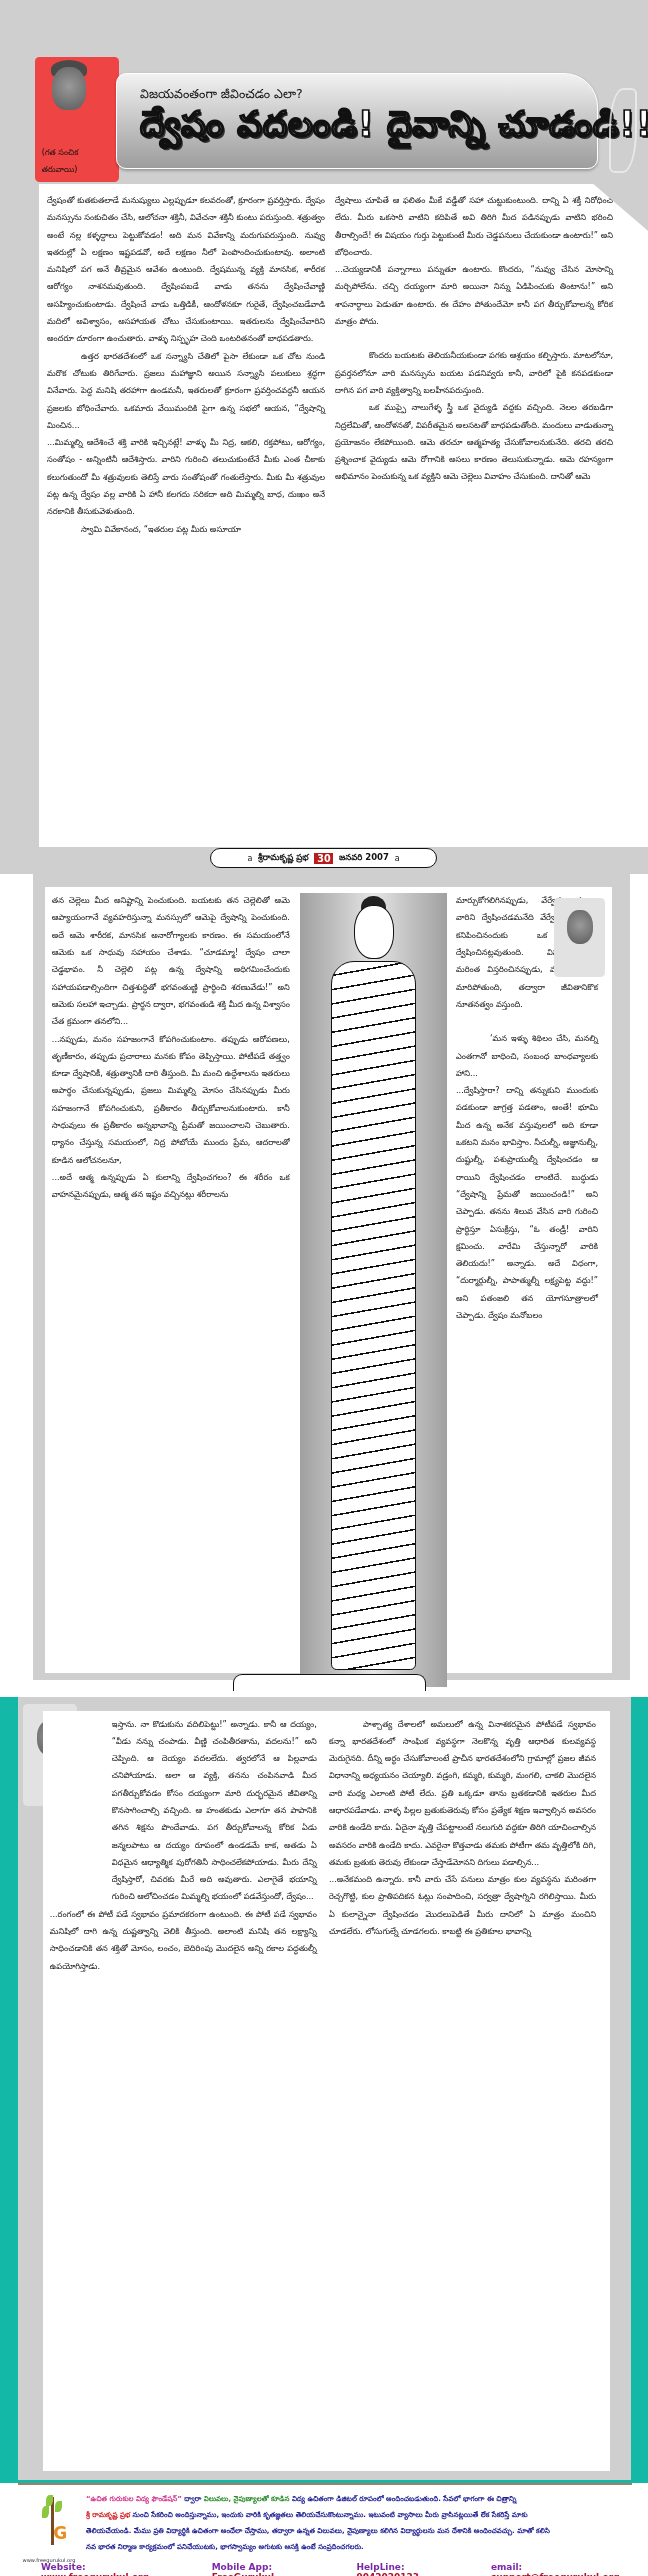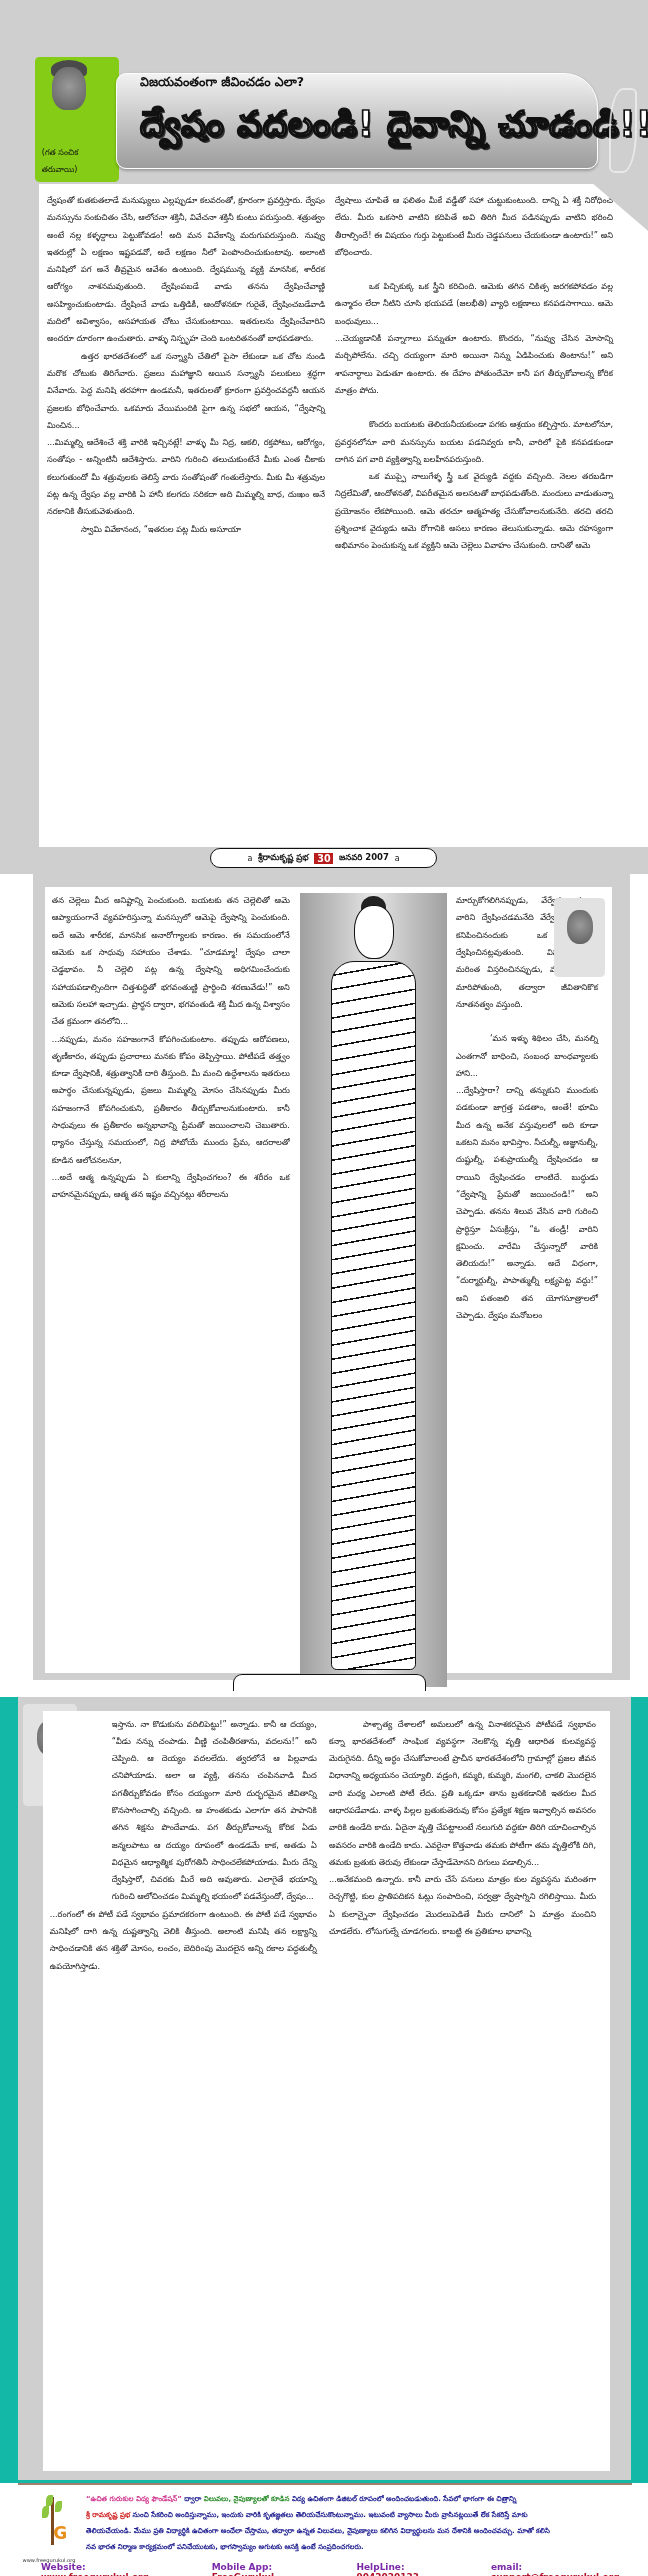--- a/index.html
+++ b/index.html
@@ -2,27 +2,27 @@
 <html style="font-size:9px"><head>
 <meta charset="utf-8">
 <style>
   * { box-sizing: border-box; margin: 0; padding: 0; }
   body { width: 649px; background: #ffffff; font-family: "DejaVu Sans", sans-serif; color: #111; }
   .sheet { position: relative; width: 649px; }
 
   
   .page1 { position: relative; height: 874px; background: #cfcfcf; }
   .author { position: absolute; right: 77px; top: 60px; font-weight: bold; font-size: 14.7px; color: #0369a1; margin-top: 32px; }
-  .portrait { position: absolute; left: 35px; top: 57px; width: 84px; height: 125px; background: #84cc16; border-radius: 4.5px; }
+  .portrait { position: absolute; left: 35px; top: 57px; width: 84px; height: 125px; background: #ef4444; border-radius: 4.5px; }
   .portrait .face { position: absolute; left: 17px; top: 10.2px; width: 34px; height: 43px; background: radial-gradient(circle at 50% 45%, #9a9a9a, #5a5a5a); border-radius: 45% 45% 40% 40%; }
   .portrait .turban { position: absolute; left: 16px; top: 3.4px; width: 36px; height: 18px; background: #4a4a4a; border-radius: 50% 50% 30% 30%; }
   .portrait .cont { position: absolute; left: 6.8px; bottom: 4.5px; font-size: 8px; line-height: 17px; color: #111; width: 62px; }
   .banner { position: absolute; left: 116px; top: 73px; width: 482px; height: 96px; border-radius: 10.2px 34px 10.2px 10.2px;
     background: linear-gradient(#f2f2f2, #bdbdbd 60%, #9d9d9d); border: 1.7px solid #fff; box-shadow: 0 1.1px 2.8px rgba(0,0,0,.25); }
-  .banner .kicker { position: absolute; left: 23px; top: 0; font-weight: bold; font-size: 12.5px; }
+  .banner .kicker { position: absolute; left: 23px; top: 12px; font-weight: normal; font-size: 12.5px; }
   .banner .headline { position: absolute; left: 23px; top: 29.5px; font-weight: bold; font-size: 35px; color: #fff;
     -webkit-text-stroke: 1.7px #111; text-shadow: 1.7px 1.7px 0 #333; letter-spacing: 0.6px; white-space: nowrap; }
   .swirl { position: absolute; right: 12.5px; top: 88px; width: 28px; height: 85px; border: 2.3px solid #eee; border-radius: 50% 5.7px 50% 5.7px; opacity: .8; }
 
   .textbox { position: absolute; background: #fff; }
   .p1box { left: 39px; top: 184px; width: 616px; height: 663px; clip-path: polygon(0 0, 78% 0, 78% 0, 90% 0, 100% 8%, 100% 100%, 0 100%); }
   .col { position: absolute; font-size: 8.2px; line-height: 17.3px; text-align: justify; color: #111; }
   .col p { margin-bottom: 0; text-indent: 0; }
   .col p.ind { text-indent: 34px; }
   .col p.gap { margin-top: 17px; }
@@ -87,21 +87,20 @@
 
     <div class="textbox p1box">
       <div class="col" style="left:8px; top:8px; width:278px;">
         <p>ద్వేషంతో కుతకుతలాడే మనుష్యులు ఎల్లప్పుడూ కలవరంతో, క్రూరంగా ప్రవర్తిస్తారు. ద్వేషం మనస్సును సంకుచితం చేసి, ఆలోచనా శక్తినీ, వివేచనా శక్తినీ కుంటు పరుస్తుంది. శత్రుత్వం అంటే నల్ల కళ్ళద్దాలు పెట్టుకోవడం! అది మన వివేకాన్ని మరుగుపరుస్తుంది. నువ్వు ఇతరుల్లో ఏ లక్షణం ఇష్టపడవో, అదే లక్షణం నీలో పెంపొందించుకుంటావు. అలాంటి మనిషిలో పగ అనే తీవ్రమైన ఆవేశం ఉంటుంది. ద్వేషమున్న వ్యక్తి మానసిక, శారీరక ఆరోగ్యం నాశనమవుతుంది. ద్వేషింపబడే వాడు తనను ద్వేషించేవాణ్ణి అసహ్యించుకుంటాడు. ద్వేషించే వాడు ఒత్తిడికీ, ఆందోళనకూ గురైతే, ద్వేషించబడేవాడి మదిలో అవిశ్వాసం, అసహాయత చోటు చేసుకుంటాయి. ఇతరులను ద్వేషించేవారిని అందరూ దూరంగా ఉంచుతారు. వాళ్ళు నిస్పృహ చెంది ఒంటరితనంతో బాధపడతారు.</p>
         <p class="ind">ఉత్తర భారతదేశంలో ఒక సన్న్యాసి చేతిలో పైసా లేకుండా ఒక చోట నుండి మరొక చోటుకు తిరిగేవారు. ప్రజలు మహాజ్ఞాని అయిన సన్న్యాసి పలుకులు శ్రద్ధగా వినేవారు. పెద్ద మనిషి తరహాగా ఉండమనీ, ఇతరులతో క్రూరంగా ప్రవర్తించవద్దనీ ఆయన ప్రజలకు బోధించేవారు. ఒకమారు వేయిమందికి పైగా ఉన్న సభలో ఆయన, “ద్వేషాన్ని మించిన...</p>
         <p>...మిమ్మల్ని ఆదేశించే శక్తి వారికి ఇచ్చినట్లే! వాళ్ళు మీ నిద్ర, ఆకలి, రక్తపోటు, ఆరోగ్యం, సంతోషం - అన్నింటినీ ఆదేశిస్తారు. వారిని గురించి తలుచుకుంటేనే మీకు ఎంత చీకాకు కలుగుతుందో మీ శత్రువులకు తెలిస్తే వారు సంతోషంతో గంతులేస్తారు. మీకు మీ శత్రువుల పట్ల ఉన్న ద్వేషం వల్ల వారికి ఏ హానీ కలగదు సరికదా అది మిమ్మల్ని బాధ, దుఃఖం అనే నరకానికి తీసుకువెళుతుంది.</p>
         <p class="ind">స్వామి వివేకానంద, “ఇతరుల పట్ల మీరు అసూయా</p>
       </div>
       <div class="col" style="left:296px; top:8px; width:278px;">
         <p>ద్వేషాలు చూపితే ఆ ఫలితం మీకే వడ్డీతో సహా చుట్టుకుంటుంది. దాన్ని ఏ శక్తీ నిరోధించ లేదు. మీరు ఒకసారి వాటిని కదిపితే అవి తిరిగి మీద పడినప్పుడు వాటిని భరించి తీరాల్సిందే! ఈ విషయం గుర్తు పెట్టుకుంటే మీరు చెడ్డపనులు చేయకుండా ఉంటారు!” అని బోధించారు.</p>
-        <p class="ind gap">ఒక పిచ్చికుక్క ఒక స్త్రీని కరిచింది. ఆమెకు తగిన చికిత్స జరగకపోవడం వల్ల ఉన్మాదం లేదా నీటిని చూసి భయపడే (జలభీతి) వ్యాధి లక్షణాలు కనపడసాగాయి. ఆమె బంధువులు...</p>
         <p>...చెయ్యడానికీ పన్నాగాలు పన్నుతూ ఉంటారు. కొందరు, “నువ్వు చేసిన మోసాన్ని మర్చిపోలేను. చచ్చి దయ్యంగా మారి అయినా నిన్ను ఏడిపించుకు తింటాను!” అని శాపనార్థాలు పెడుతూ ఉంటారు. ఈ దేహం పోతుందేమో కానీ పగ తీర్చుకోవాలన్న కోరిక మాత్రం పోదు.</p>
         <p class="ind gap">కొందరు బయటకు తెలియనీయకుండా పగకు ఆశ్రయం కల్పిస్తారు. మాటలోనూ, ప్రవర్తనలోనూ వారి మనస్సును బయట పడనివ్వరు కానీ, వారిలో పైకి కనపడకుండా దాగిన పగ వారి వ్యక్తిత్వాన్ని బలహీనపరుస్తుంది.</p>
         <p class="ind">ఒక ముప్పై నాలుగేళ్ళ స్త్రీ ఒక వైద్యుడి వద్దకు వచ్చింది. నెలల తరబడిగా నిద్రలేమితో, ఆందోళనతో, విపరీతమైన అలసటతో బాధపడుతోంది. మందులు వాడుతున్నా ప్రయోజనం లేకపోయింది. ఆమె తరచూ ఆత్మహత్య చేసుకోవాలనుకునేది. తరచి తరచి ప్రశ్నించాక వైద్యుడు ఆమె రోగానికి అసలు కారణం తెలుసుకున్నాడు. ఆమె రహస్యంగా అభిమానం పెంచుకున్న ఒక వ్యక్తిని ఆమె చెల్లెలు వివాహం చేసుకుంది. దానితో ఆమె</p>
       </div>
     </div>
 
     <div class="page-badge">
       <span class="orn">a</span>
       <span>శ్రీరామకృష్ణ ప్రభ</span>
       <span class="num">30</span>

